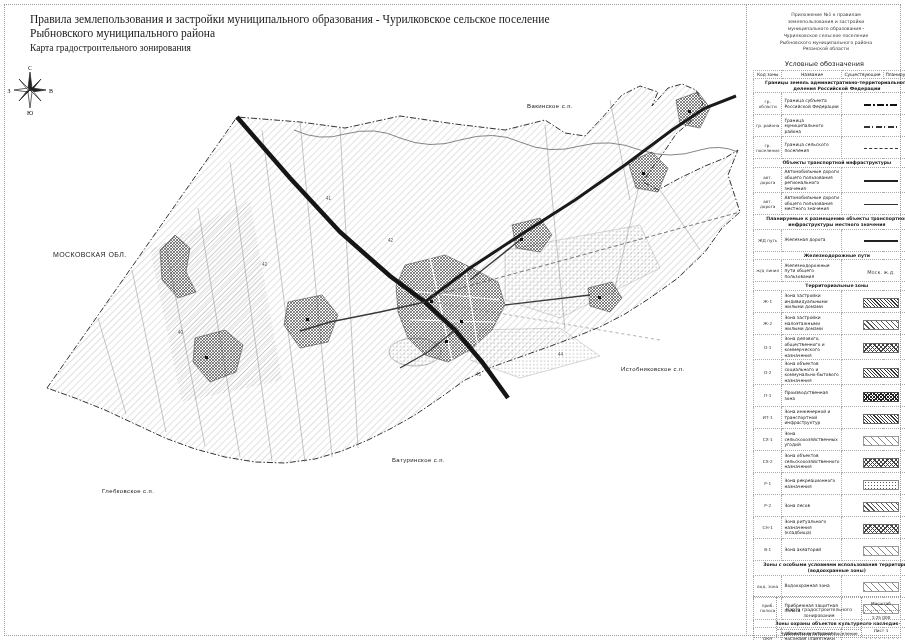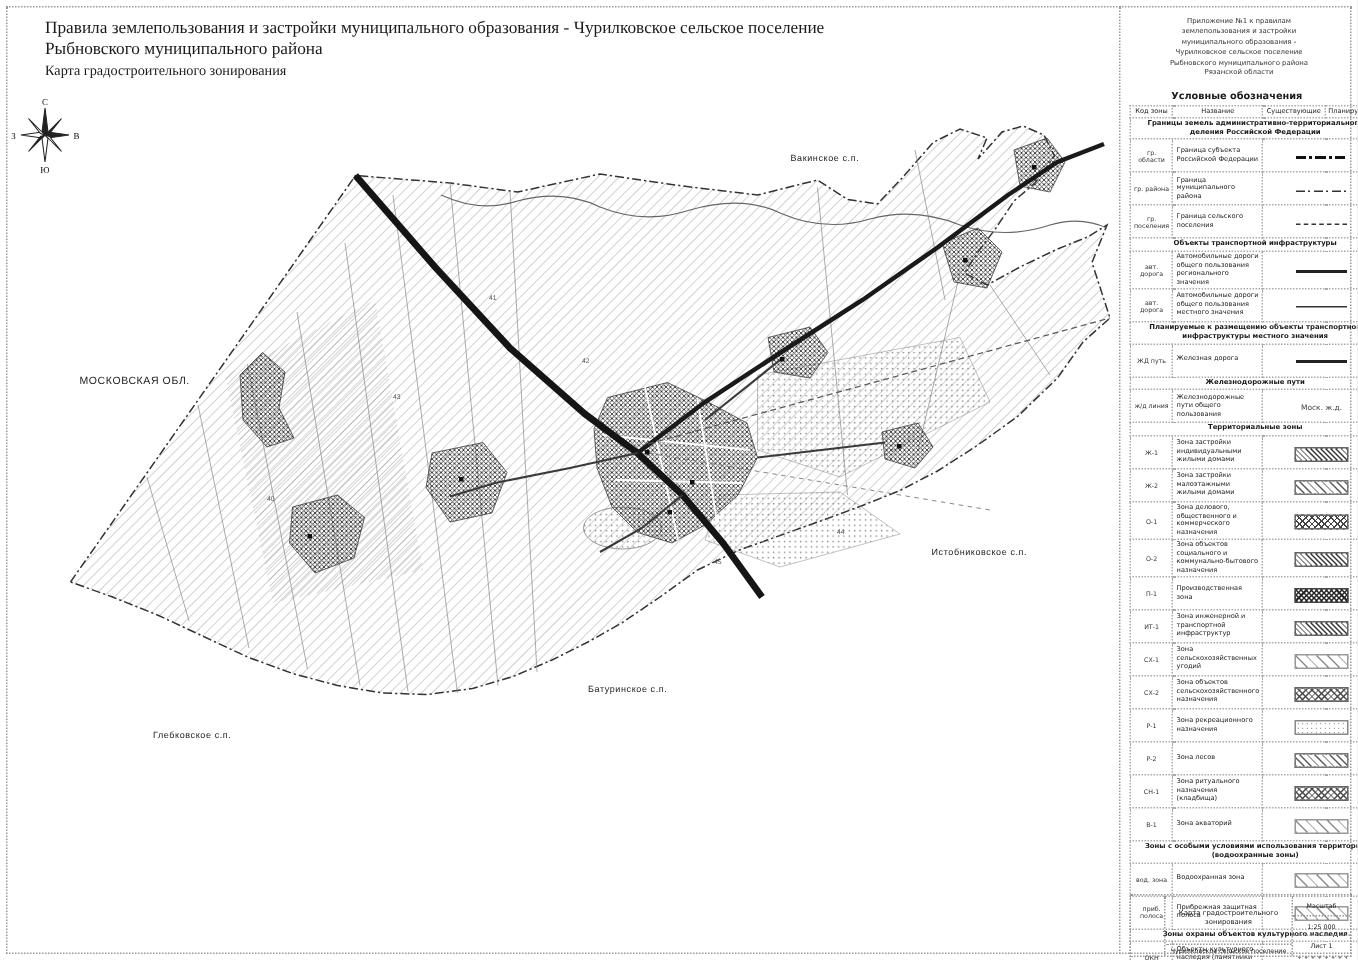--- a/index.html
+++ b/index.html
@@ -21,21 +21,21 @@
   .map-label{position:absolute;font-family:"Liberation Sans", sans-serif;color:#222;
              white-space:nowrap;letter-spacing:.4px;}
   .map-num{position:absolute;font-family:"Liberation Sans", sans-serif;color:#555;font-size:4.5px;}
 
   
   .legend{position:absolute;left:746px;top:4px;width:155px;height:632px;
           border-left:1px dotted #9a9a9a;font-family:"DejaVu Sans", sans-serif;}
   .corner-stamp{position:absolute;left:14px;top:8px;width:130px;text-align:center;
                 font-size:4.6px;line-height:1.5;color:#333;}
   .legend-heading{position:absolute;left:0;top:56px;width:155px;text-align:center;
-                  font-weight:bold;font-size:6.5px;}
+                  font-weight:normal;font-size:6.5px;}
   table.lg{position:absolute;left:6px;top:66px;width:146px;border-collapse:collapse;}
   table.lg td,table.lg th{border:1px dotted #aaa;padding:1px 2px;vertical-align:middle;}
   table.lg th{font-size:4.4px;font-weight:normal;text-align:center;}
   td.code{width:25px;font-size:4.2px;color:#333;text-align:center;}
   td.nm{width:72px;font-size:4.4px;line-height:1.25;}
   td.swc{text-align:center;}
   td.sec{font-size:4.6px;font-weight:bold;text-align:center;line-height:1.25;padding:2px 3px;}
 
   .sw{display:inline-block;width:34px;height:8px;vertical-align:middle;}
   .sw-line-thick{height:0;border-top:2.5px solid #222;}

